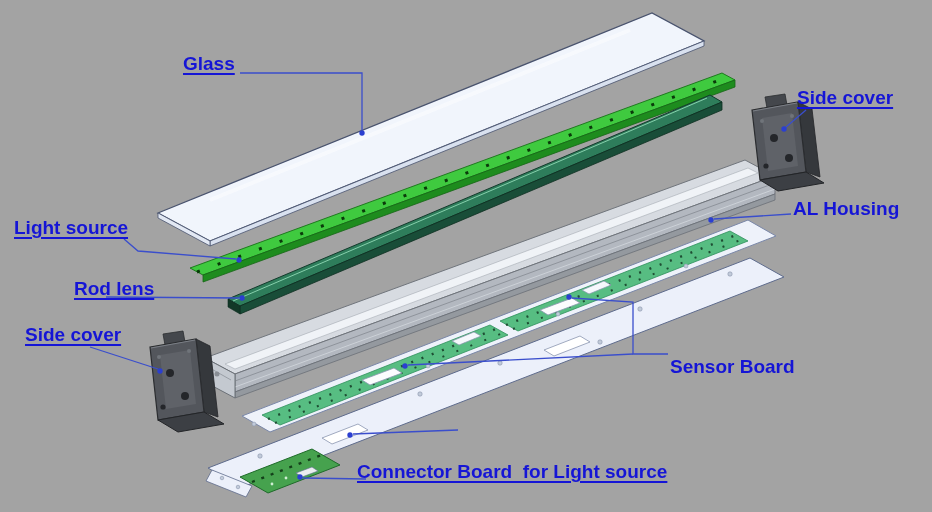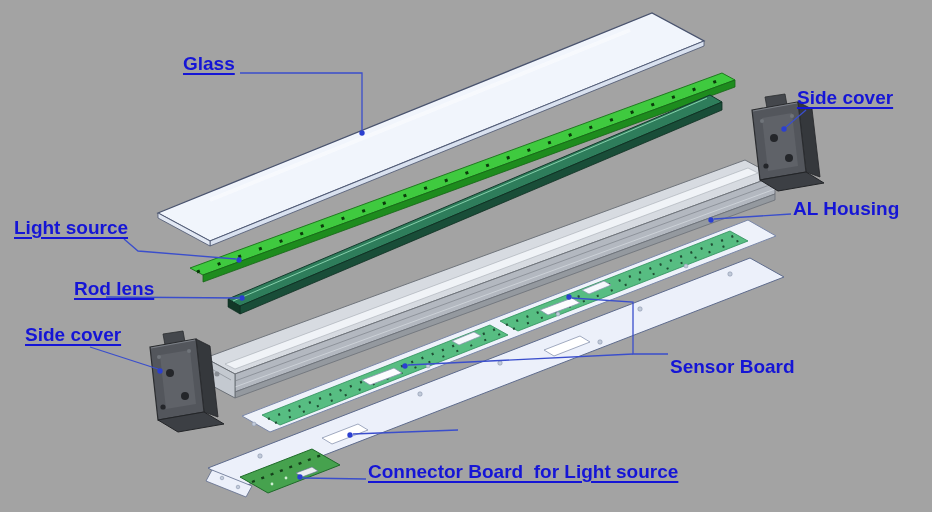--- a/index.html
+++ b/index.html
@@ -9,21 +9,21 @@
   .label{position:absolute;font-weight:bold;font-size:19px;line-height:21px;color:#1515D6;white-space:pre;}
   .label.u{text-decoration:underline;text-decoration-thickness:2px;text-underline-offset:3px;}
   #label-glass{left:183px;top:53px;}
   #label-side-cover-right{left:797px;top:87px;}
   #label-al-housing{left:793px;top:198px;}
   #label-light-source{left:14px;top:217px;}
   #label-rod-lens{left:38px;top:278px;margin-left:36px;}
   #label-side-cover-left{left:25px;top:324px;}
   #label-sensor-board{left:670px;top:356px;}
   #label-back-cover{left:460px;top:411px;}
-  #label-connector-board{left:368px;top:461px;}
+  #label-connector-board{left:357px;top:461px;}
 </style>
 </head>
 <body>
 
 <div id="stage">
   <svg id="drawing" width="932" height="512" viewBox="0 0 932 512">
 
     <g>
       <polygon points="158,213 652,13 704,41 210,241" fill="#F1F5FC" stroke="#49536E" stroke-width="1.3"></polygon>
       <polygon points="210,241 704,41 704,46 210,246" fill="#D9E1EF" stroke="#49536E" stroke-width="0.8"></polygon>

